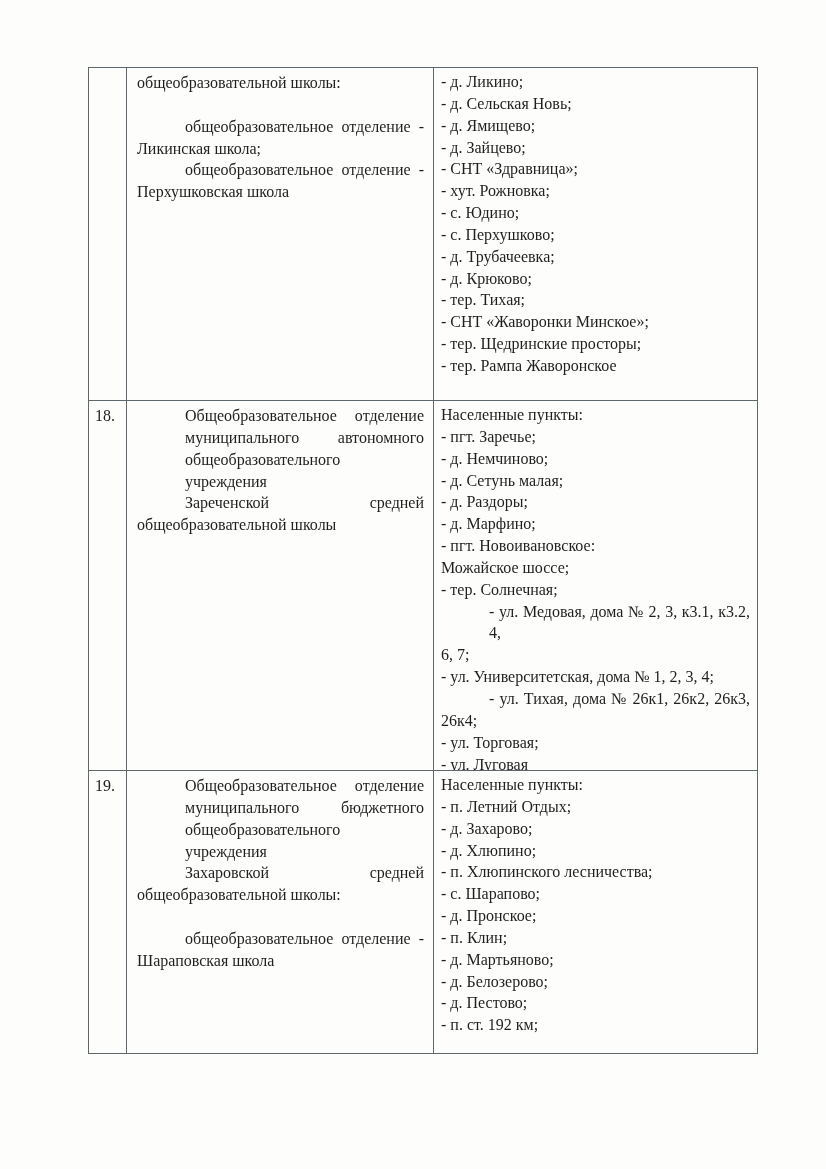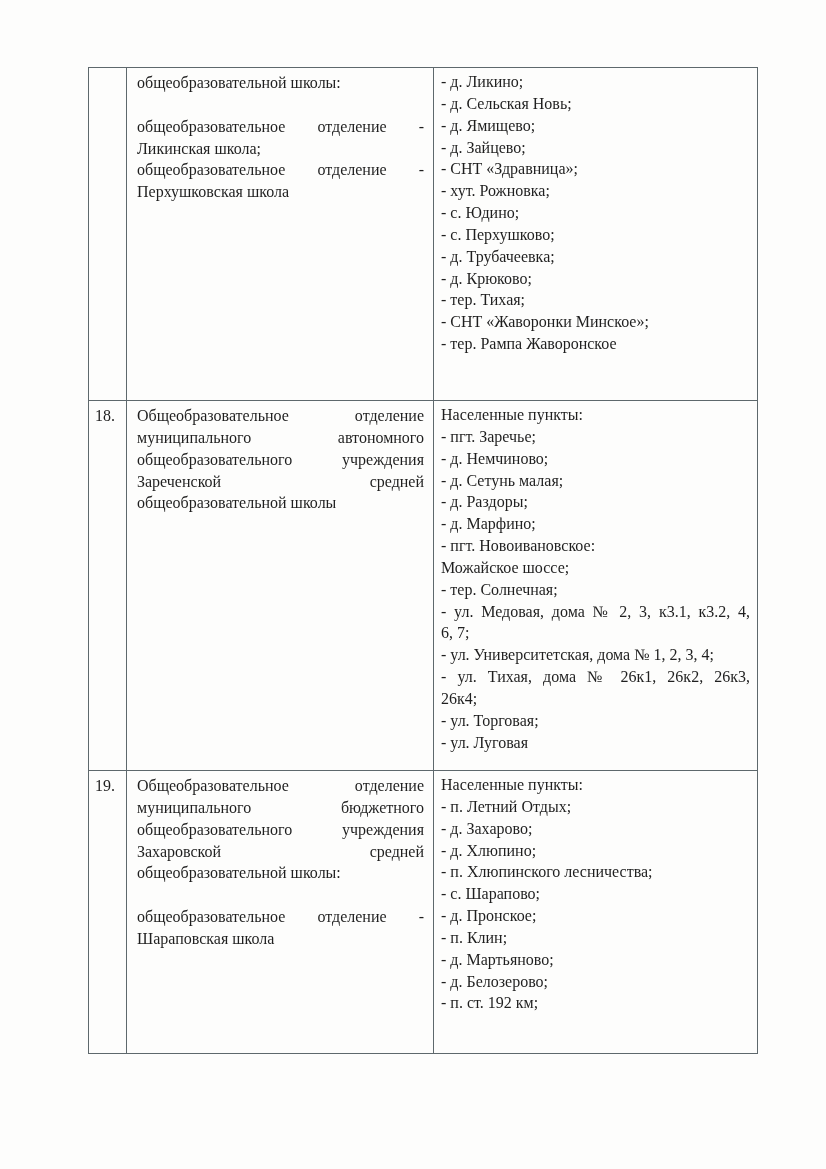--- a/index.html
+++ b/index.html
@@ -53,20 +53,21 @@
     padding-right:7px;
     padding-top:3px;
   }
   .line{
     min-height:21.85px;
     text-align:left;
   }
   .line.j{
     text-align:justify;
     text-align-last:justify;
+    margin-left:48px;
     -moz-text-align-last:justify;
   }
 </style>
 </head>
 <body>
 
 <div class="page">
   <div class="doc-table">
 
     <div class="cell num"></div>
@@ -84,20 +85,21 @@
         <div class="line">- д. Ямищево;</div>
         <div class="line">- д. Зайцево;</div>
         <div class="line">- СНТ «Здравница»;</div>
         <div class="line">- хут. Рожновка;</div>
         <div class="line">- с. Юдино;</div>
         <div class="line">- с. Перхушково;</div>
         <div class="line">- д. Трубачеевка;</div>
         <div class="line">- д. Крюково;</div>
         <div class="line">- тер. Тихая;</div>
         <div class="line">- СНТ «Жаворонки Минское»;</div>
+        <div class="line">- тер. Щедринские просторы;</div>
         <div class="line">- тер. Рампа Жаворонское</div>
       </div>
 
     <div class="cell num">18.</div>
     <div class="cell left">
         <div class="line j">Общеобразовательное отделение</div>
         <div class="line j">муниципального автономного</div>
         <div class="line j">общеобразовательного учреждения</div>
         <div class="line j">Зареченской средней</div>
         <div class="line">общеобразовательной школы</div>
@@ -136,17 +138,18 @@
         <div class="line">Населенные пункты:</div>
         <div class="line">- п. Летний Отдых;</div>
         <div class="line">- д. Захарово;</div>
         <div class="line">- д. Хлюпино;</div>
         <div class="line">- п. Хлюпинского лесничества;</div>
         <div class="line">- с. Шарапово;</div>
         <div class="line">- д. Пронское;</div>
         <div class="line">- п. Клин;</div>
         <div class="line">- д. Мартьяново;</div>
         <div class="line">- д. Белозерово;</div>
+        <div class="line">- д. Пестово;</div>
         <div class="line">- п. ст. 192 км;</div>
       </div>
 
   </div>
 </div>
 
 </body></html>

